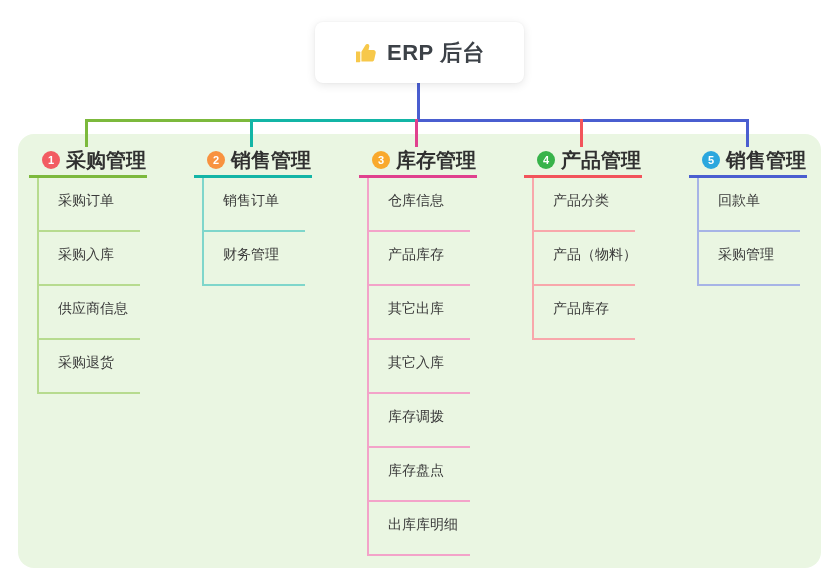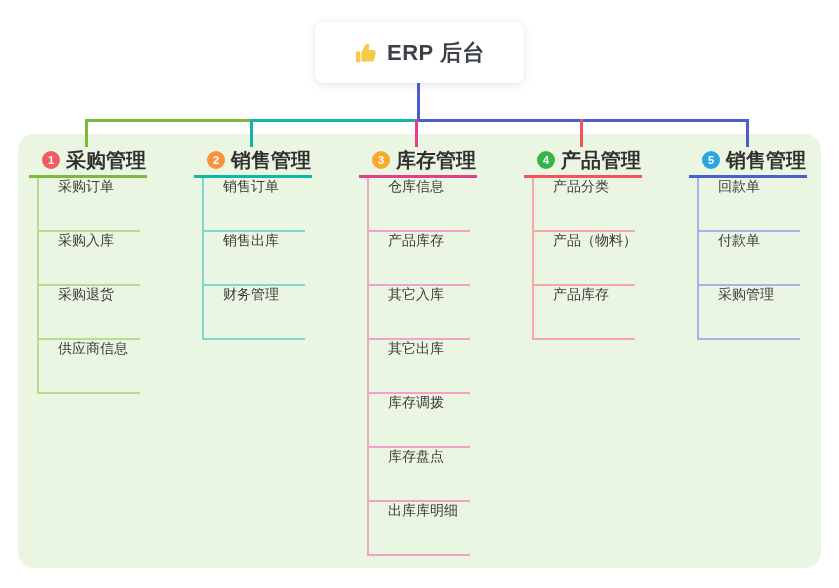--- a/index.html
+++ b/index.html
@@ -39,21 +39,21 @@
   .branch-label{margin-left:6px;font-size:20px;font-weight:600;color:#303030;white-space:nowrap;}
   .title-line{height:3px;width:118px;background:var(--line,#999);}
   .children{
     margin-left:8px;width:103px;
     border-left:2px solid var(--child-line,#ccc);
     box-sizing:border-box;
   }
   .child{
     height:54px;box-sizing:border-box;
     border-bottom:2px solid var(--child-line,#ccc);
-    display:flex;align-items:flex-start;
+    display:flex;align-items:center;
   }
   .child-label{
     padding:0 0 7px 19px;font-size:14px;color:#3a3a3a;white-space:nowrap;
   }
 </style>
 </head>
 <body>
 
 <div class="panel" style="background-color: rgb(234, 246, 226);"></div>
 
@@ -84,40 +84,37 @@
   </div>
   <div class="title-line"></div>
   <div class="children">
     <div class="child">
         <span class="child-label">采购订单</span>
       </div>
     <div class="child">
         <span class="child-label">采购入库</span>
       </div>
     <div class="child">
-        <span class="child-label">采购退货</span>
+        <span class="child-label">供应商信息</span>
       </div>
     <div class="child">
-        <span class="child-label">供应商信息</span>
+        <span class="child-label">采购退货</span>
       </div>
   </div>
 </div>
 
 <div class="branch b2" style="--badge: #f8923f; --line: #13b5a6; --child-line: #7fd6cb;">
   <div class="branch-title">
     <span class="badge">2</span>
     <span class="branch-label">销售管理</span>
   </div>
   <div class="title-line"></div>
   <div class="children">
     <div class="child">
         <span class="child-label">销售订单</span>
-      </div>
-    <div class="child">
-        <span class="child-label">销售出库</span>
       </div>
     <div class="child">
         <span class="child-label">财务管理</span>
       </div>
   </div>
 </div>
 
 <div class="branch b3" style="--badge: #f9a92d; --line: #e0418e; --child-line: #f3a3c9;">
   <div class="branch-title">
     <span class="badge">3</span>
@@ -125,24 +122,24 @@
   </div>
   <div class="title-line"></div>
   <div class="children">
     <div class="child">
         <span class="child-label">仓库信息</span>
       </div>
     <div class="child">
         <span class="child-label">产品库存</span>
       </div>
     <div class="child">
-        <span class="child-label">其它入库</span>
+        <span class="child-label">其它出库</span>
       </div>
     <div class="child">
-        <span class="child-label">其它出库</span>
+        <span class="child-label">其它入库</span>
       </div>
     <div class="child">
         <span class="child-label">库存调拨</span>
       </div>
     <div class="child">
         <span class="child-label">库存盘点</span>
       </div>
     <div class="child">
         <span class="child-label">出库库明细</span>
       </div>
@@ -172,19 +169,16 @@
   <div class="branch-title">
     <span class="badge">5</span>
     <span class="branch-label">销售管理</span>
   </div>
   <div class="title-line"></div>
   <div class="children">
     <div class="child">
         <span class="child-label">回款单</span>
       </div>
     <div class="child">
-        <span class="child-label">付款单</span>
-      </div>
-    <div class="child">
         <span class="child-label">采购管理</span>
       </div>
   </div>
 </div>
 
 </body></html>

